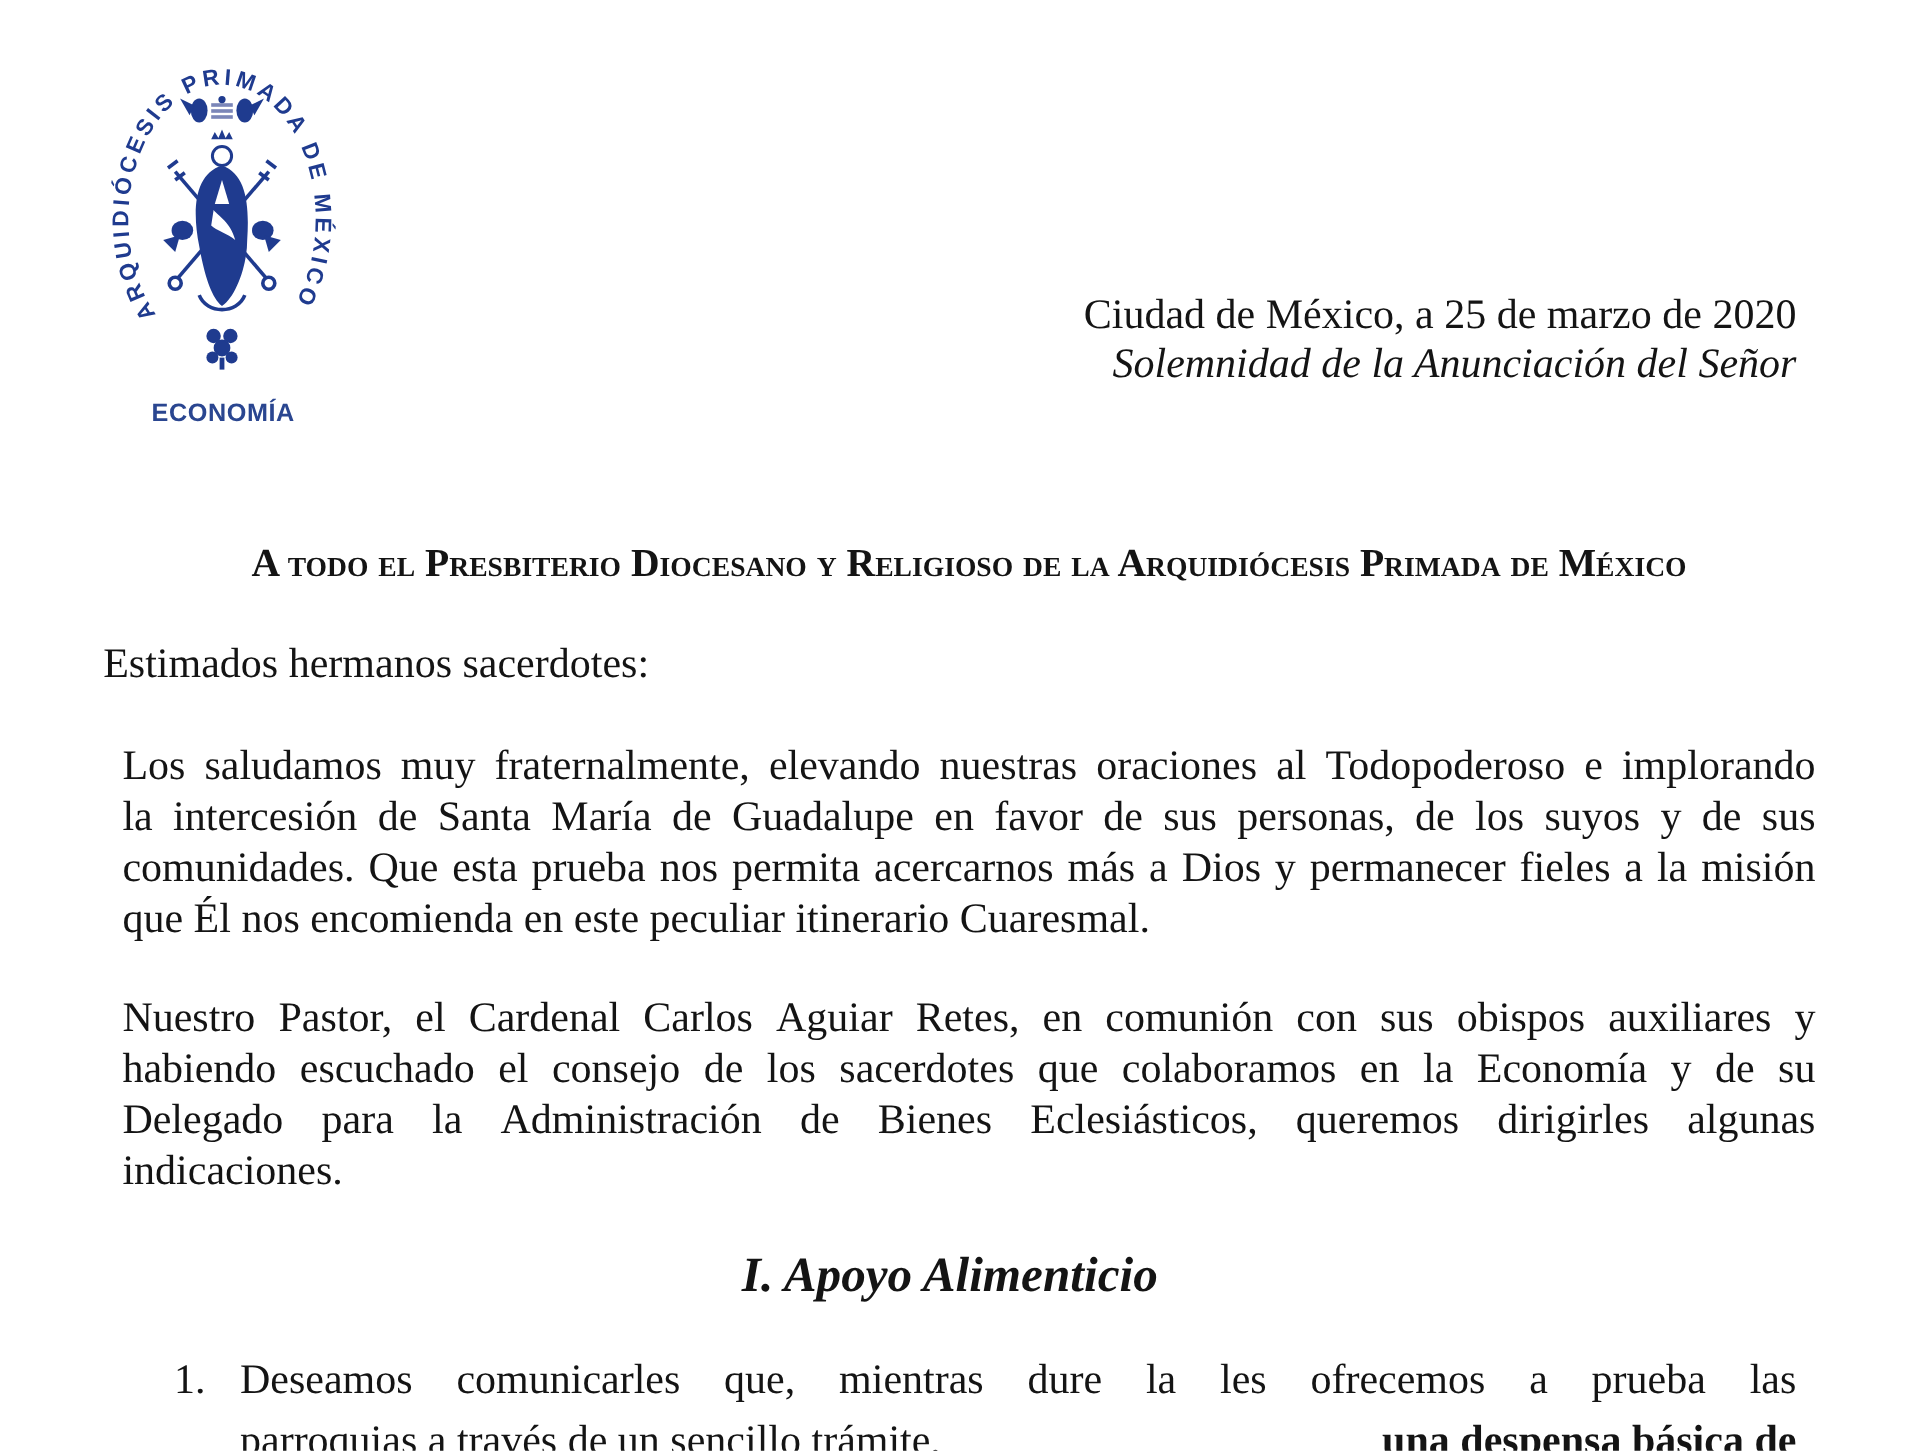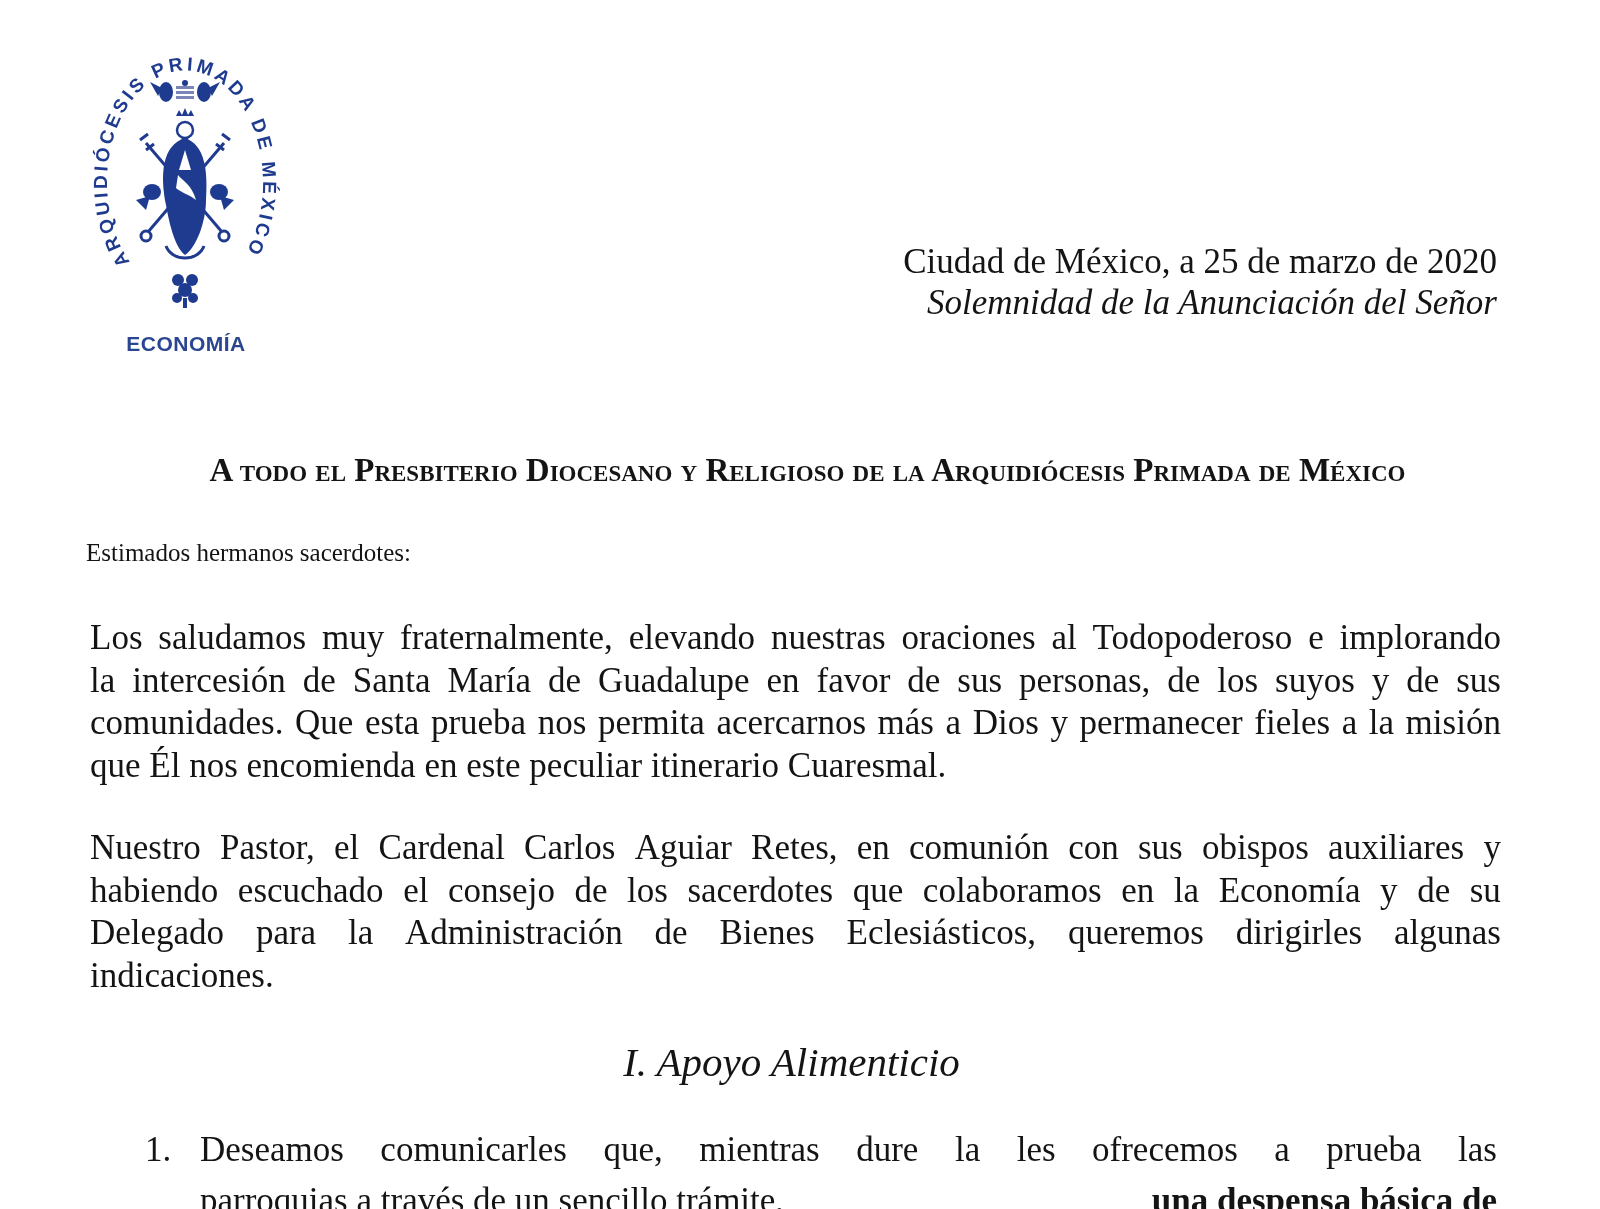--- a/index.html
+++ b/index.html
@@ -12,31 +12,31 @@
   .abs { position: absolute; white-space: nowrap; }
   .dateline {
     right: 103px; font-size: 35px; line-height: 42px; text-align: left;
   }
   .feast { font-style: italic; }
   .addressee {
     left: 102px; width: 1411px; top: 449px; text-align: center;
     font-size: 33px; line-height: 42px; font-weight: bold; font-variant: small-caps;
     letter-spacing: 0px;
   }
-  .text { font-size: 25px; line-height: 42px; }
+  .text { font-size: 35px; line-height: 42px; }
   .salutation { left: 86px; top: 532px; }
-  .para { position: absolute; left: 90px; width: 1411px; }
+  .para { position: absolute; left: 102px; width: 1411px; }
   .jline {
     display: flex; justify-content: space-between; white-space: nowrap;
     height: 42.5px; font-size: 35px; line-height: 42.5px;
   }
   .jline.last { justify-content: flex-start; gap: 0.25em; }
   .section-title {
     left: 86px; width: 1411px; top: 1037px; text-align: center;
-    font-size: 41px; line-height: 50px; font-weight: normal; font-style: italic;
+    font-size: 41px; line-height: 50px; font-weight: bold; font-style: italic;
   }
   .list-num { left: 145px; top: 1129px; font-size: 35px; line-height: 42px; }
   .list-body { position: absolute; left: 200px; width: 1297px; top: 1129px; }
   .list-line2 {
     display: flex; justify-content: space-between; white-space: nowrap;
     font-size: 35px; line-height: 42px; margin-top: 8px;
   }
   .bold { font-weight: bold; }
 </style>
 </head>

